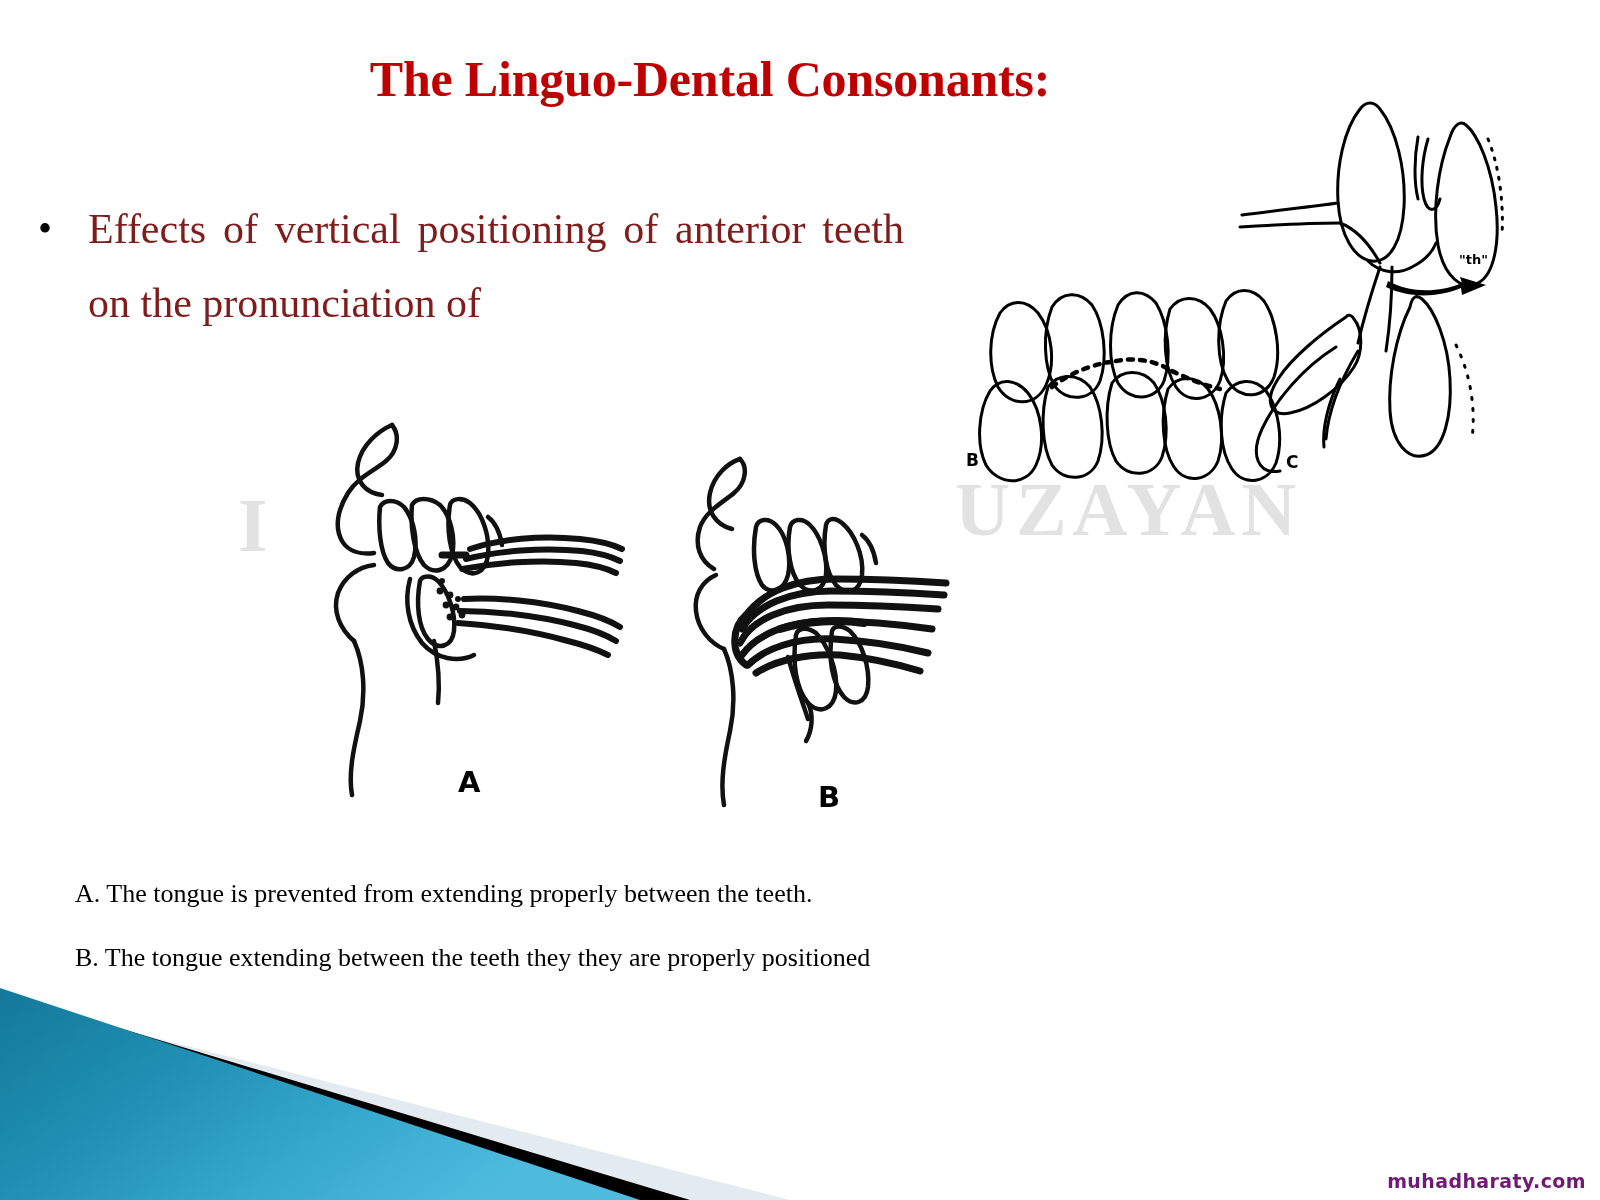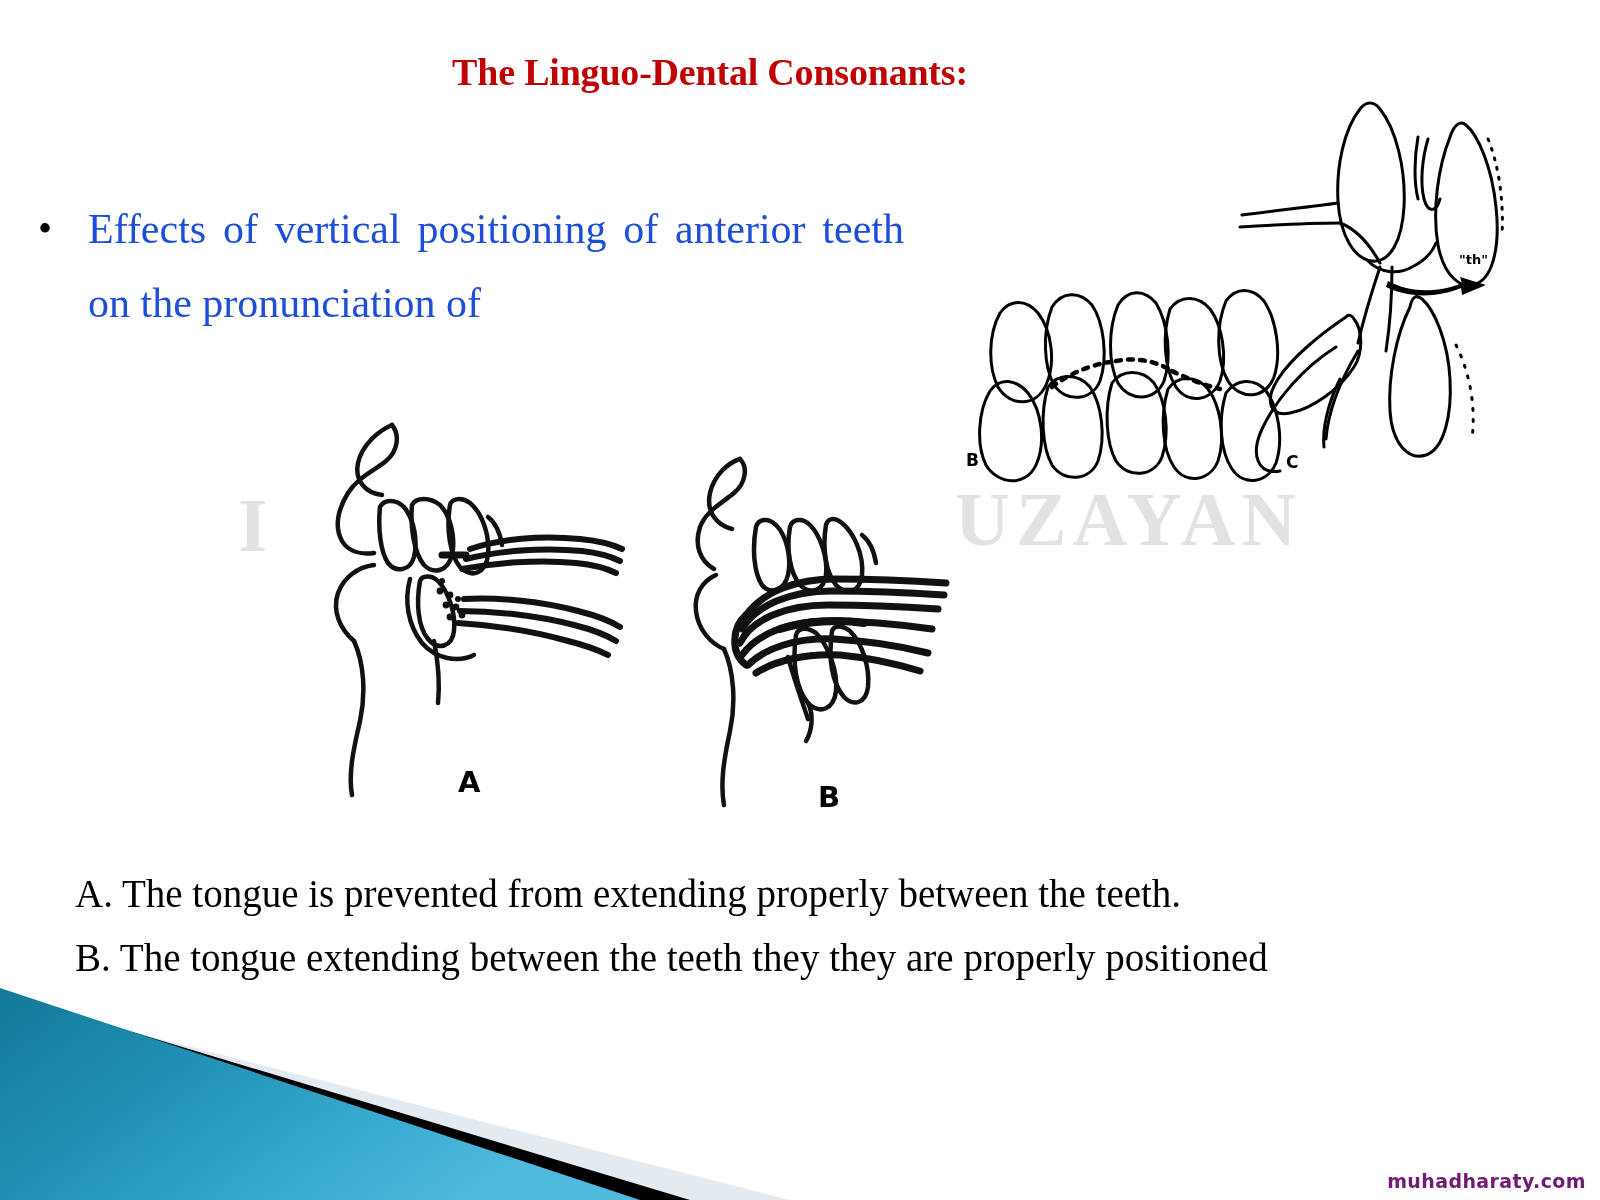--- a/index.html
+++ b/index.html
@@ -20,21 +20,21 @@
   
   #title {
     position: absolute;
     left: 0;
     top: 50px;
     width: 1420px;
     text-align: center;
     color: #C00000;
     font-family: "Liberation Serif", "DejaVu Serif", serif;
     font-weight: bold;
-    font-size: 38px;
+    font-size: 50px;
     letter-spacing: -0.2px;
     white-space: nowrap;
   }
 
   
   #bullet-block {
     position: absolute;
     left: 24px;
     top: 192px;
     width: 880px;
@@ -50,55 +50,55 @@
     line-height: 74px;
     color: #000;
     text-align: left;
     padding-left: 14px;
     box-sizing: border-box;
   }
   #bullet-text {
     flex: 1 1 auto;
     font-size: 42px;
     line-height: 74px;
-    color: #1d4ed8;
+    color: #7f1d1d;
     text-align: justify;
     text-justify: inter-word;
   }
   #bullet-text .lastline {
     display: block;
     font-weight: bold;
   }
 
   
   #captions {
     position: absolute;
     left: 75px;
     top: 862px;
     width: 1450px;
   }
   .caption-line {
-    font-size: 39px;
+    font-size: 26px;
     line-height: 64px;
     color: #000;
     white-space: nowrap;
   }
 
   
   .wm {
     position: absolute;
     color: #E2E2E2;
     font-family: "Liberation Serif", "DejaVu Serif", serif;
     font-weight: bold;
     font-size: 76px;
     letter-spacing: 6px;
     user-select: none;
   }
   #wm-left  { left: 238px; top: 482px; }
-  #wm-right { left: 955px; top: 476px; }
+  #wm-right { left: 955px; top: 466px; }
 
   
   #footer {
     position: absolute;
     right: 14px;
     bottom: 8px;
     font-family: "DejaVu Sans", "Liberation Sans", sans-serif;
     font-weight: bold;
     font-size: 19px;
     color: #701a75;

